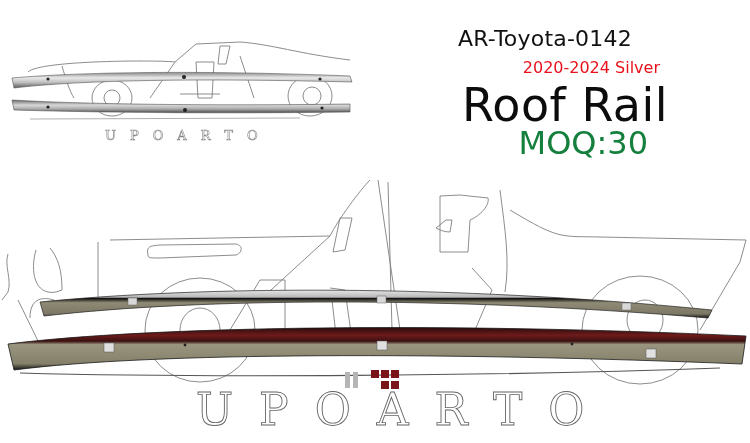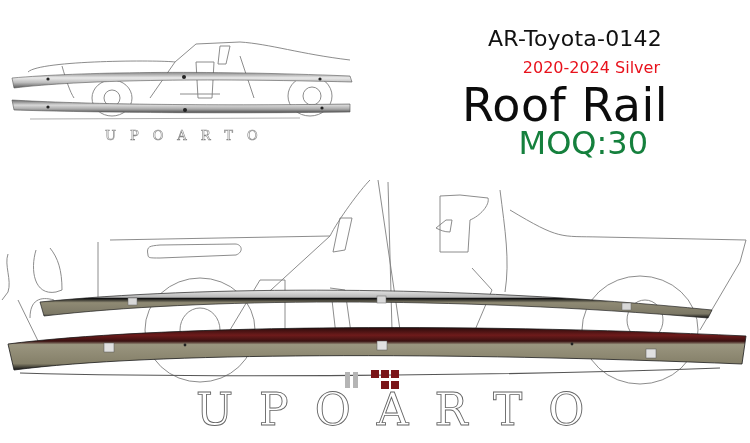--- a/index.html
+++ b/index.html
@@ -1,19 +1,19 @@
 <!DOCTYPE html>
 <html><head>
 <meta charset="utf-8">
 <style>
   * { margin: 0; padding: 0; box-sizing: border-box; }
   html, body { width: 750px; height: 443px; background: #ffffff; overflow: hidden; }
   body { position: relative; font-family: "DejaVu Sans", sans-serif; }
   .layer { position: absolute; left: 0; top: 0; width: 750px; height: 443px; }
-  .sku { position: absolute; left: 470px; top: 26px; width: 210px; text-align: center; font-size: 22px; color: #111; letter-spacing: 0.2px; }
+  .sku { position: absolute; left: 458px; top: 26px; width: 210px; text-align: left; font-size: 22px; color: #111; letter-spacing: 0.2px; }
   .years { position: absolute; left: 470px; top: 58px; width: 190px; text-align: right; font-size: 16px; color: #e8121c; }
   .title { position: absolute; left: 450px; top: 78px; width: 230px; text-align: center; font-size: 46px; color: #0c0c0c; letter-spacing: 0.5px; }
   .moq { position: absolute; left: 478px; top: 124px; width: 170px; text-align: right; font-size: 32px; color: #15803d; }
   .brand-small { position: absolute; left: 105px; top: 128px; width: 180px; font-family: "DejaVu Serif", serif; font-size: 13px; letter-spacing: 14px; color: #fff; -webkit-text-stroke: 0.6px #888; }
   .brand-large { position: absolute; left: 196px; top: 384px; width: 380px; font-family: "DejaVu Serif", serif; font-size: 44px; letter-spacing: 26px; color: #fff; -webkit-text-stroke: 0.9px #666; }
 </style>
 </head>
 <body>
 
 <svg class="layer" viewBox="0 0 750 443">

